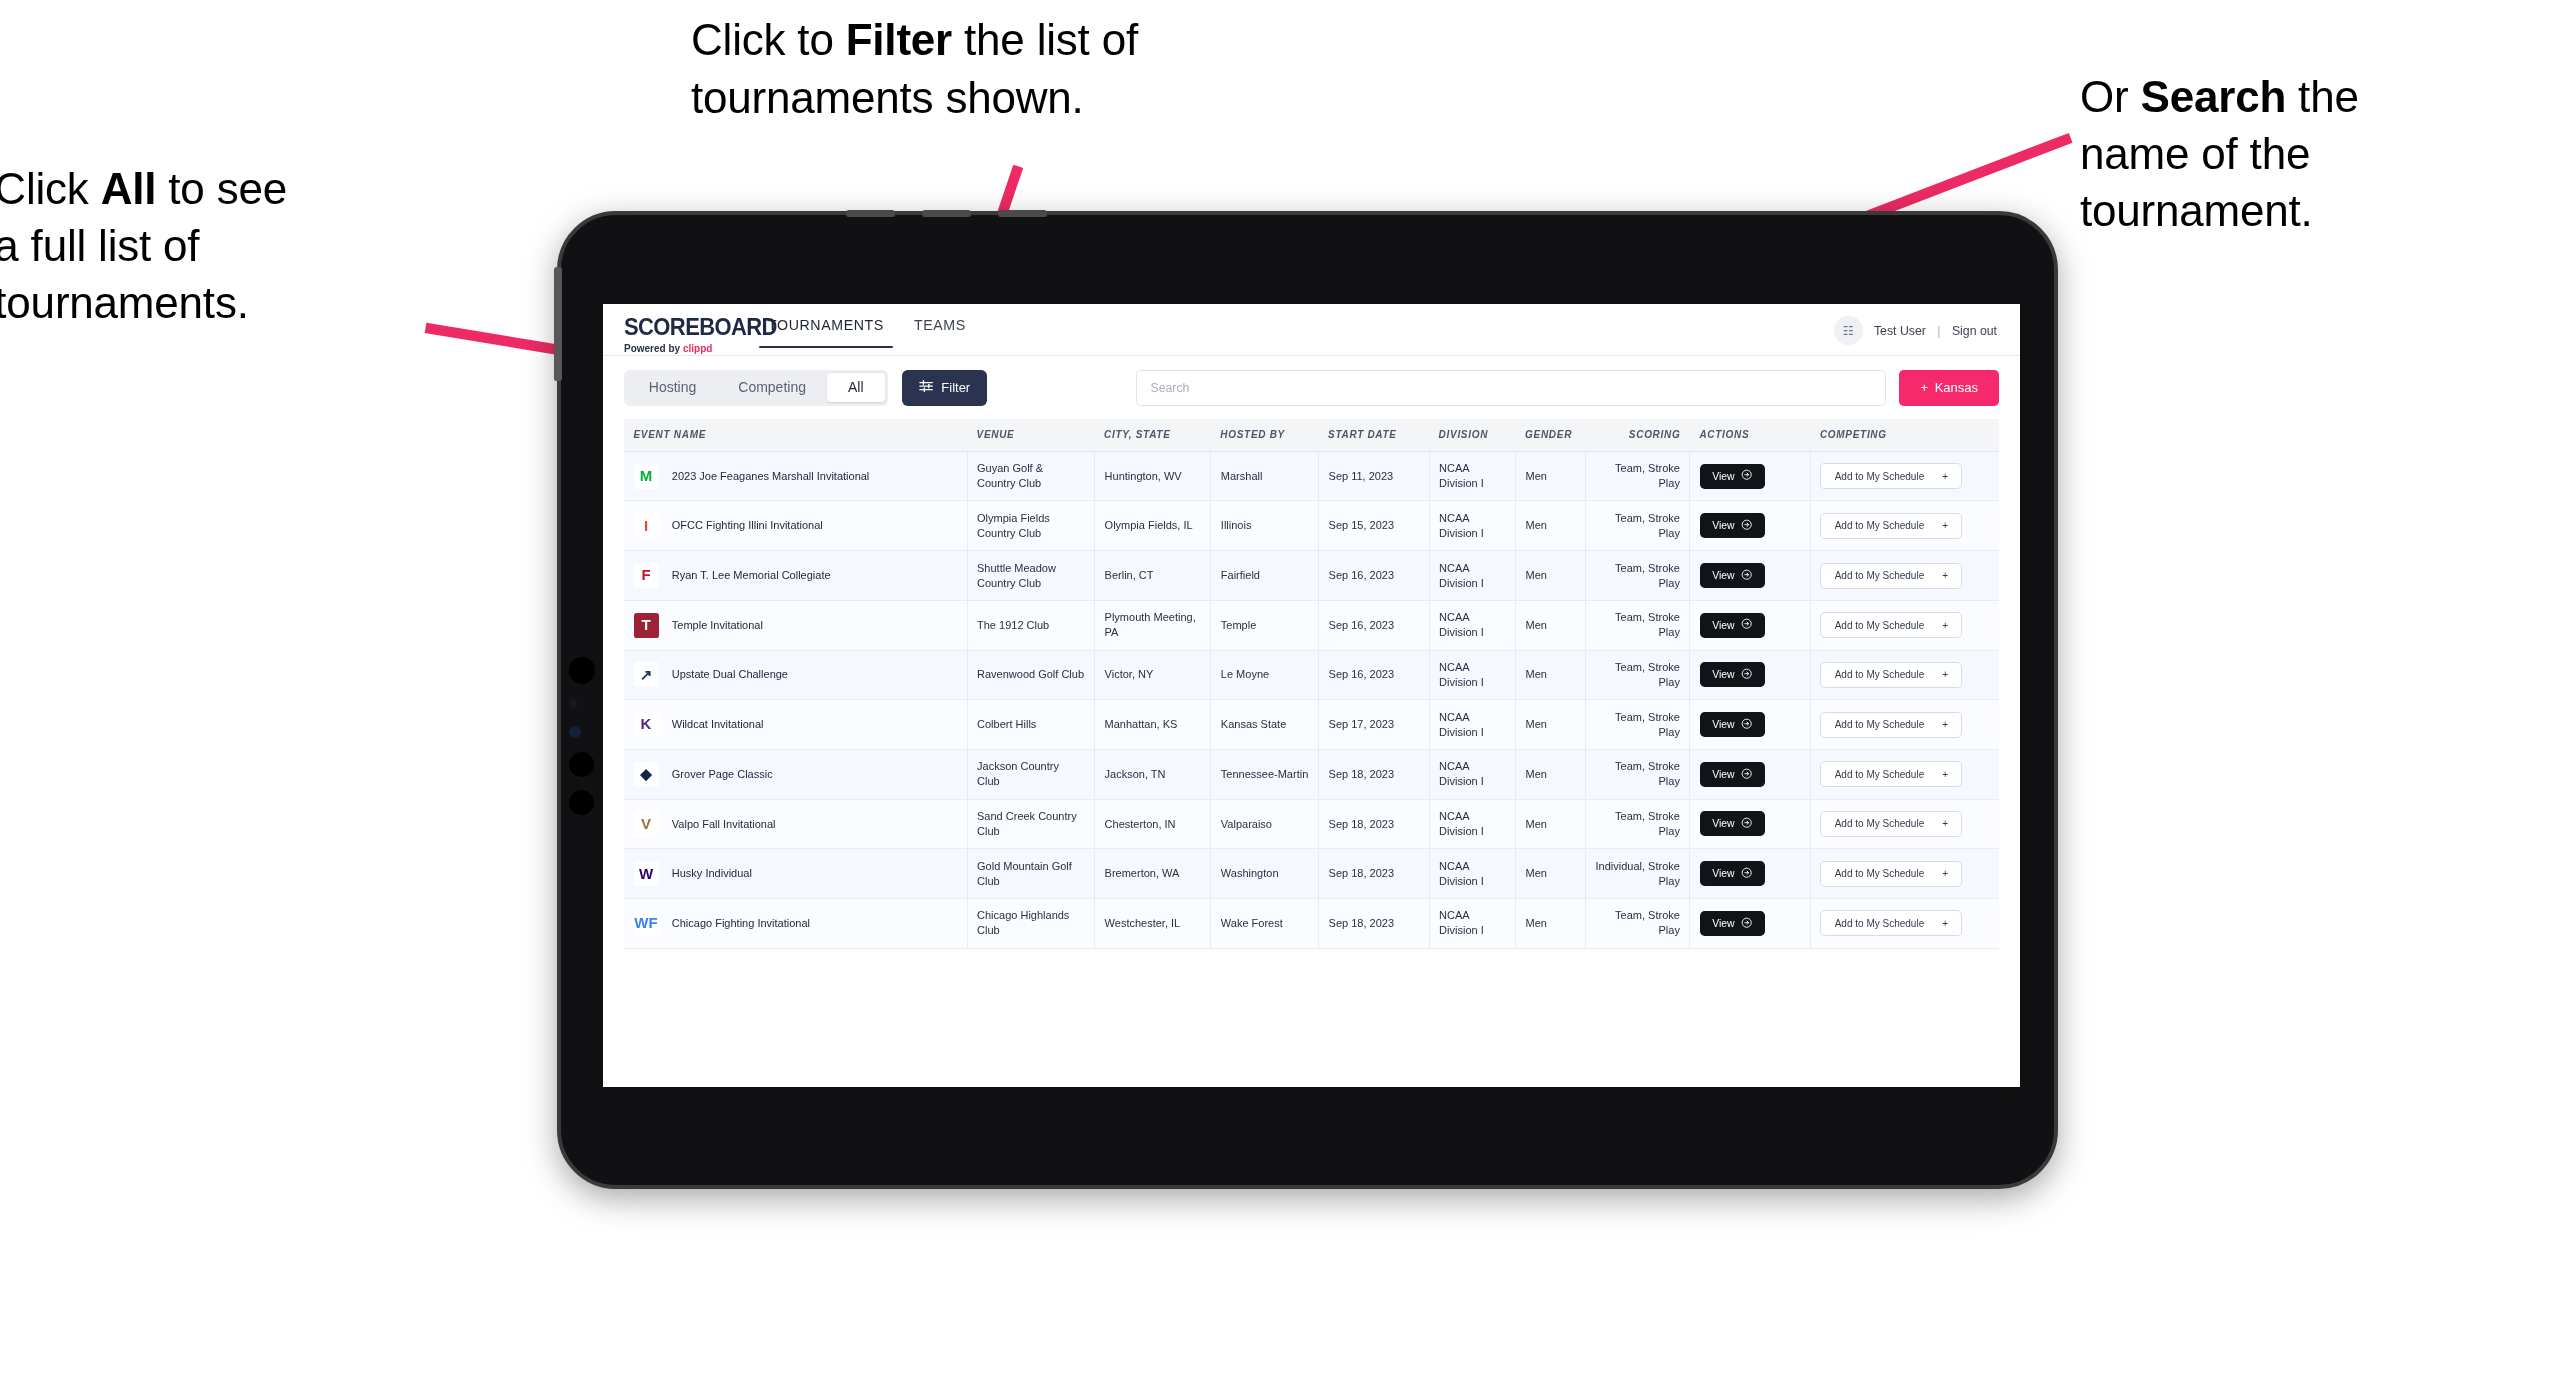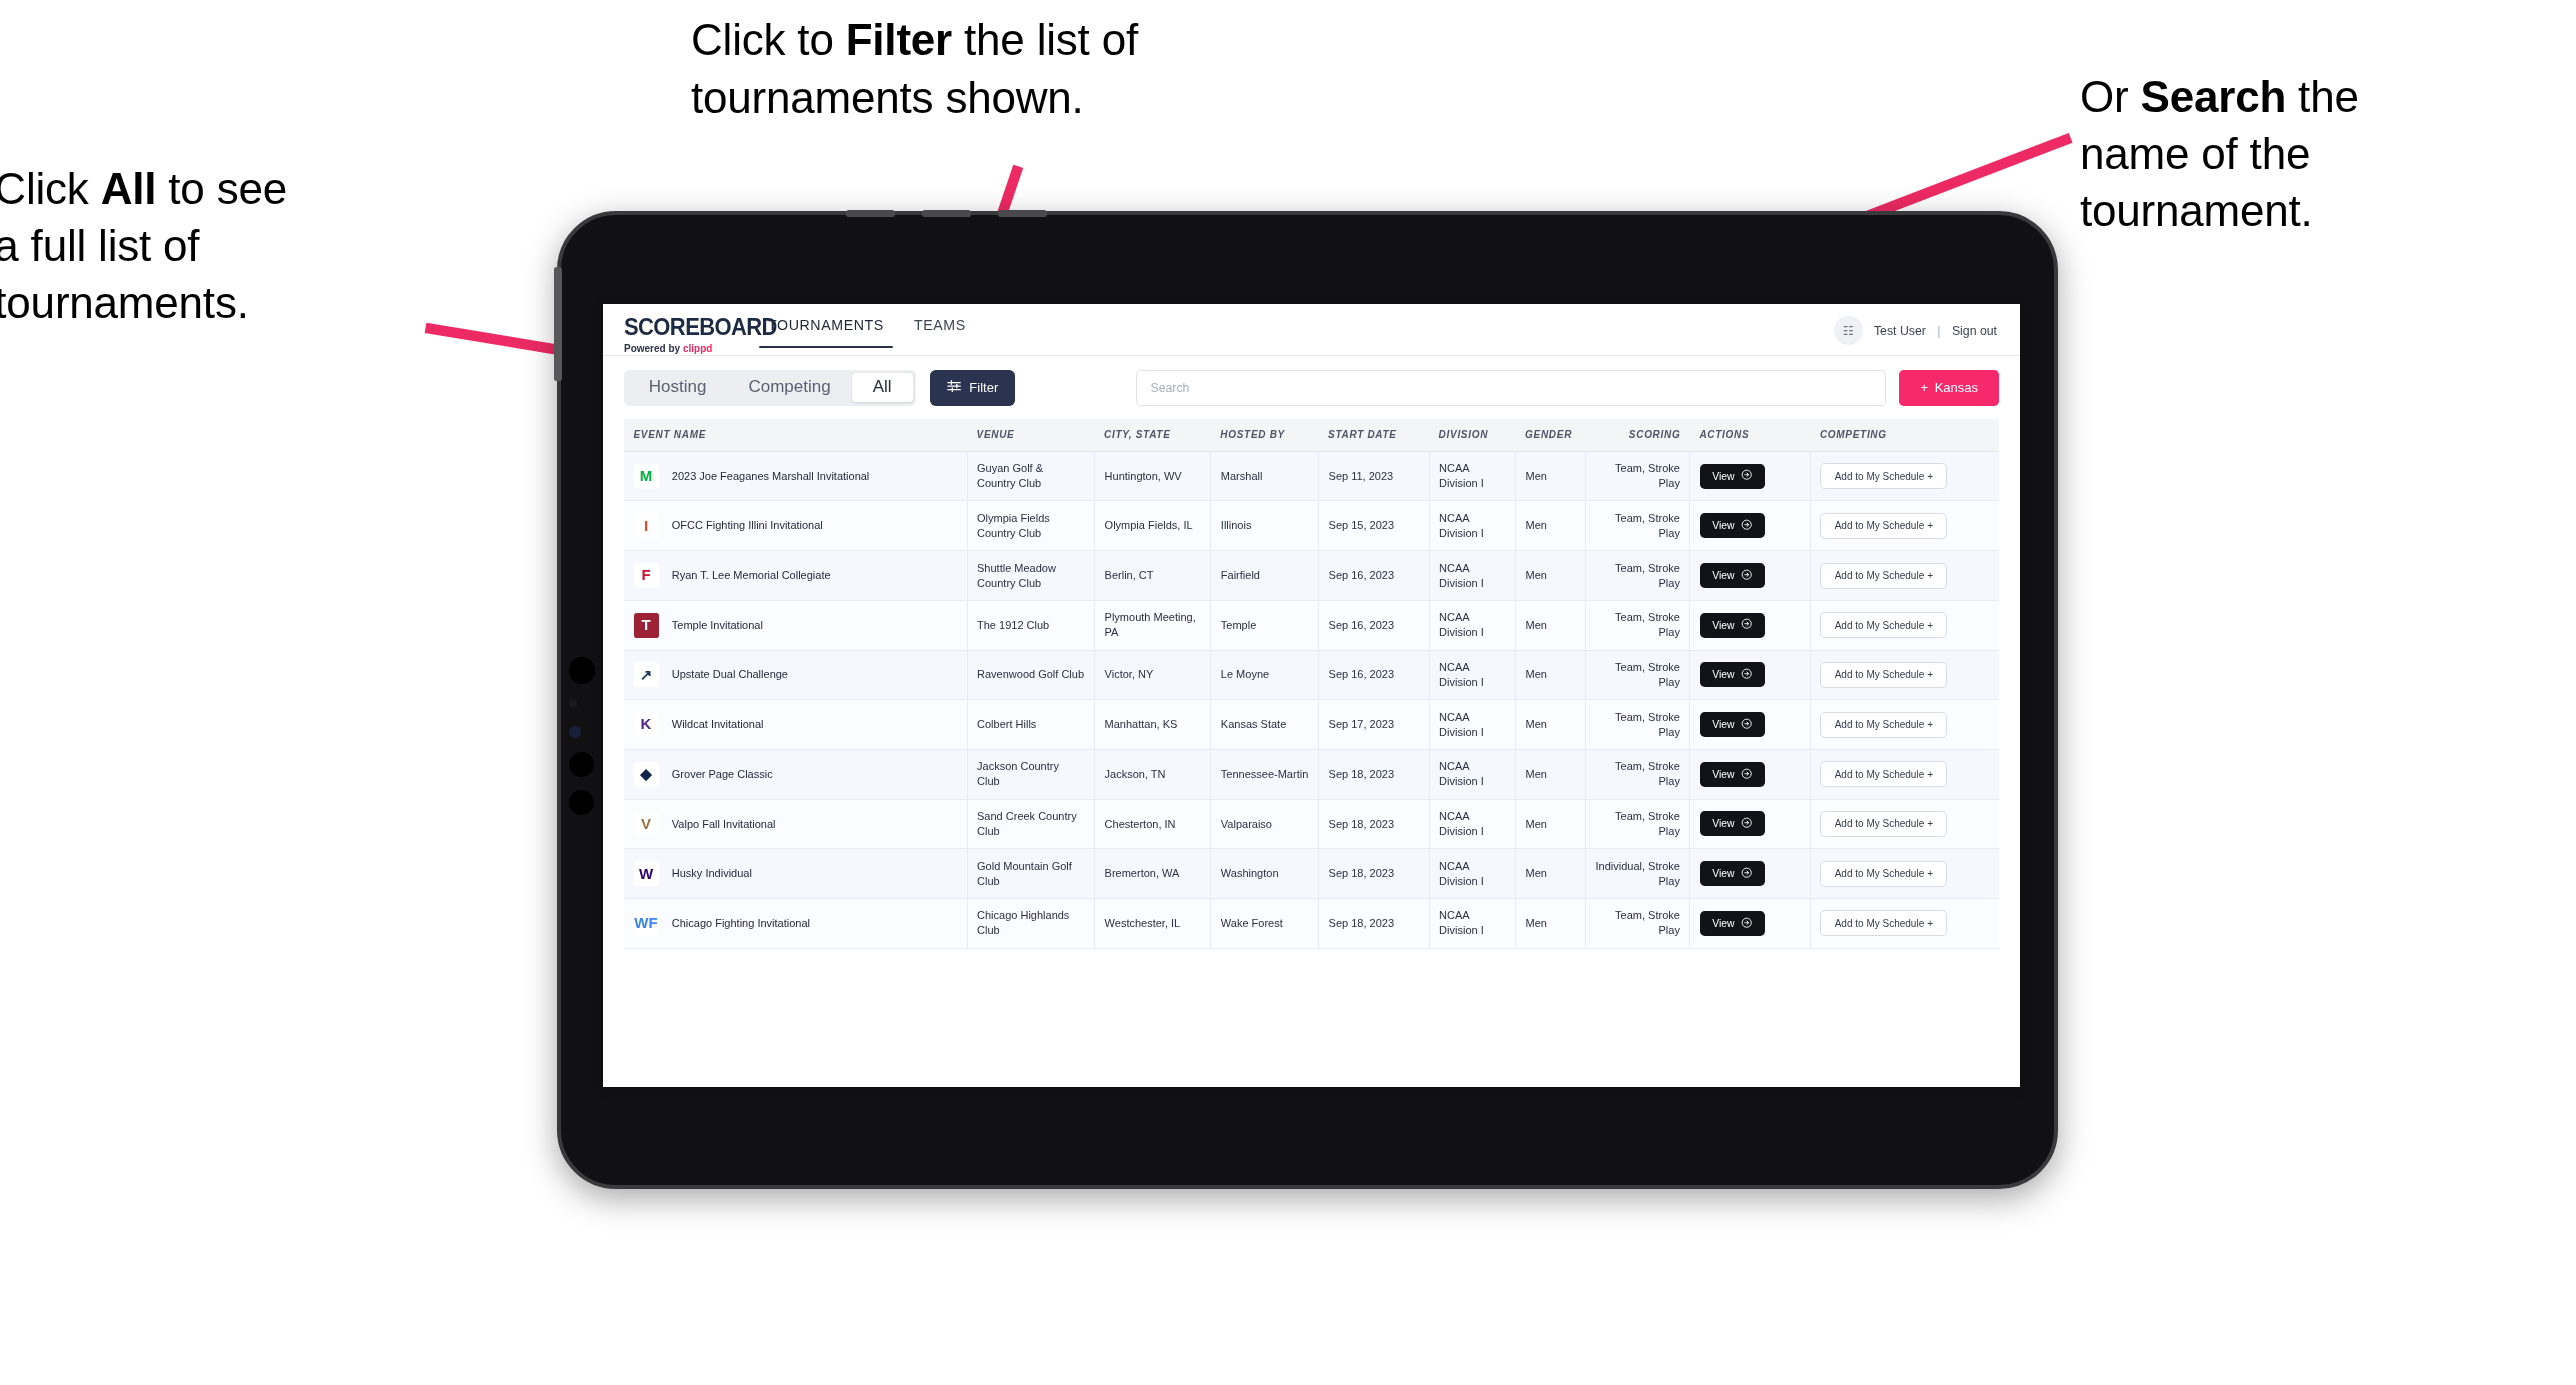--- a/index.html
+++ b/index.html
@@ -99,21 +99,21 @@
 
   
   #toolbar {
     height: 63px; background:#fff; display:flex; align-items:center;
     padding: 0 21px; gap: 13.3px;
   }
   #pillgroup {
     display:flex; background:#eceef1; border-radius:5.7px; padding:3.8px; height:36px; align-items:center;
   }
   .pill {
-    padding: 0 21px; height:28.5px; line-height:28.5px; font-size:17px;
+    padding: 0 21px; height:28.5px; line-height:28.5px; font-size:14px;
     color:#5a6273; border-radius:3.8px; cursor:pointer; white-space:nowrap;text-align:center;
   }
   .pill.active { background:#ffffff; color:#242b3a; font-weight:500; box-shadow:0 0.9px 1.9px rgba(0,0,0,.12); }
   #filter-btn {
     display:flex; align-items:center; gap:8.5px;
     background:#2a3450; color:#fff; border:none; border-radius:5.7px;
     height:36px; padding:0 17px; font-size:13px; cursor:pointer;
     font-family:"Liberation Sans", sans-serif;
   }
   #search-wrap { margin-left:auto; display:flex; align-items:center; gap:13.3px; }
@@ -166,21 +166,21 @@
   }
   .evname { font-size:11px; color:#222a39; }
 
   .view-btn {
     display:inline-flex; align-items:center; gap:6.6px; justify-content:center;
     background:#111318; color:#fff; border:none; border-radius:4.7px;
     height:25px; padding:0 12.3px; font-size:10.4px; cursor:pointer;
     font-family:"Liberation Sans", sans-serif;
   }
   .sched-btn {
-    display:inline-flex; align-items:center; gap:3px; justify-content:space-between;
+    display:inline-flex; align-items:center; gap:18px; justify-content:space-between;
     background:#fff; color:#333b4b; border:0.9px solid #d7dbe3; border-radius:4.7px;
     height:26px; padding:0 13.3px; font-size:10px; cursor:pointer; white-space:nowrap;
     font-family:"Liberation Sans", sans-serif;
   }
   .circ-arrow { display:inline-block; width:11.4px; height:11.4px; }
 </style>
 </head>
 <body>
 
 <div id="stage">

